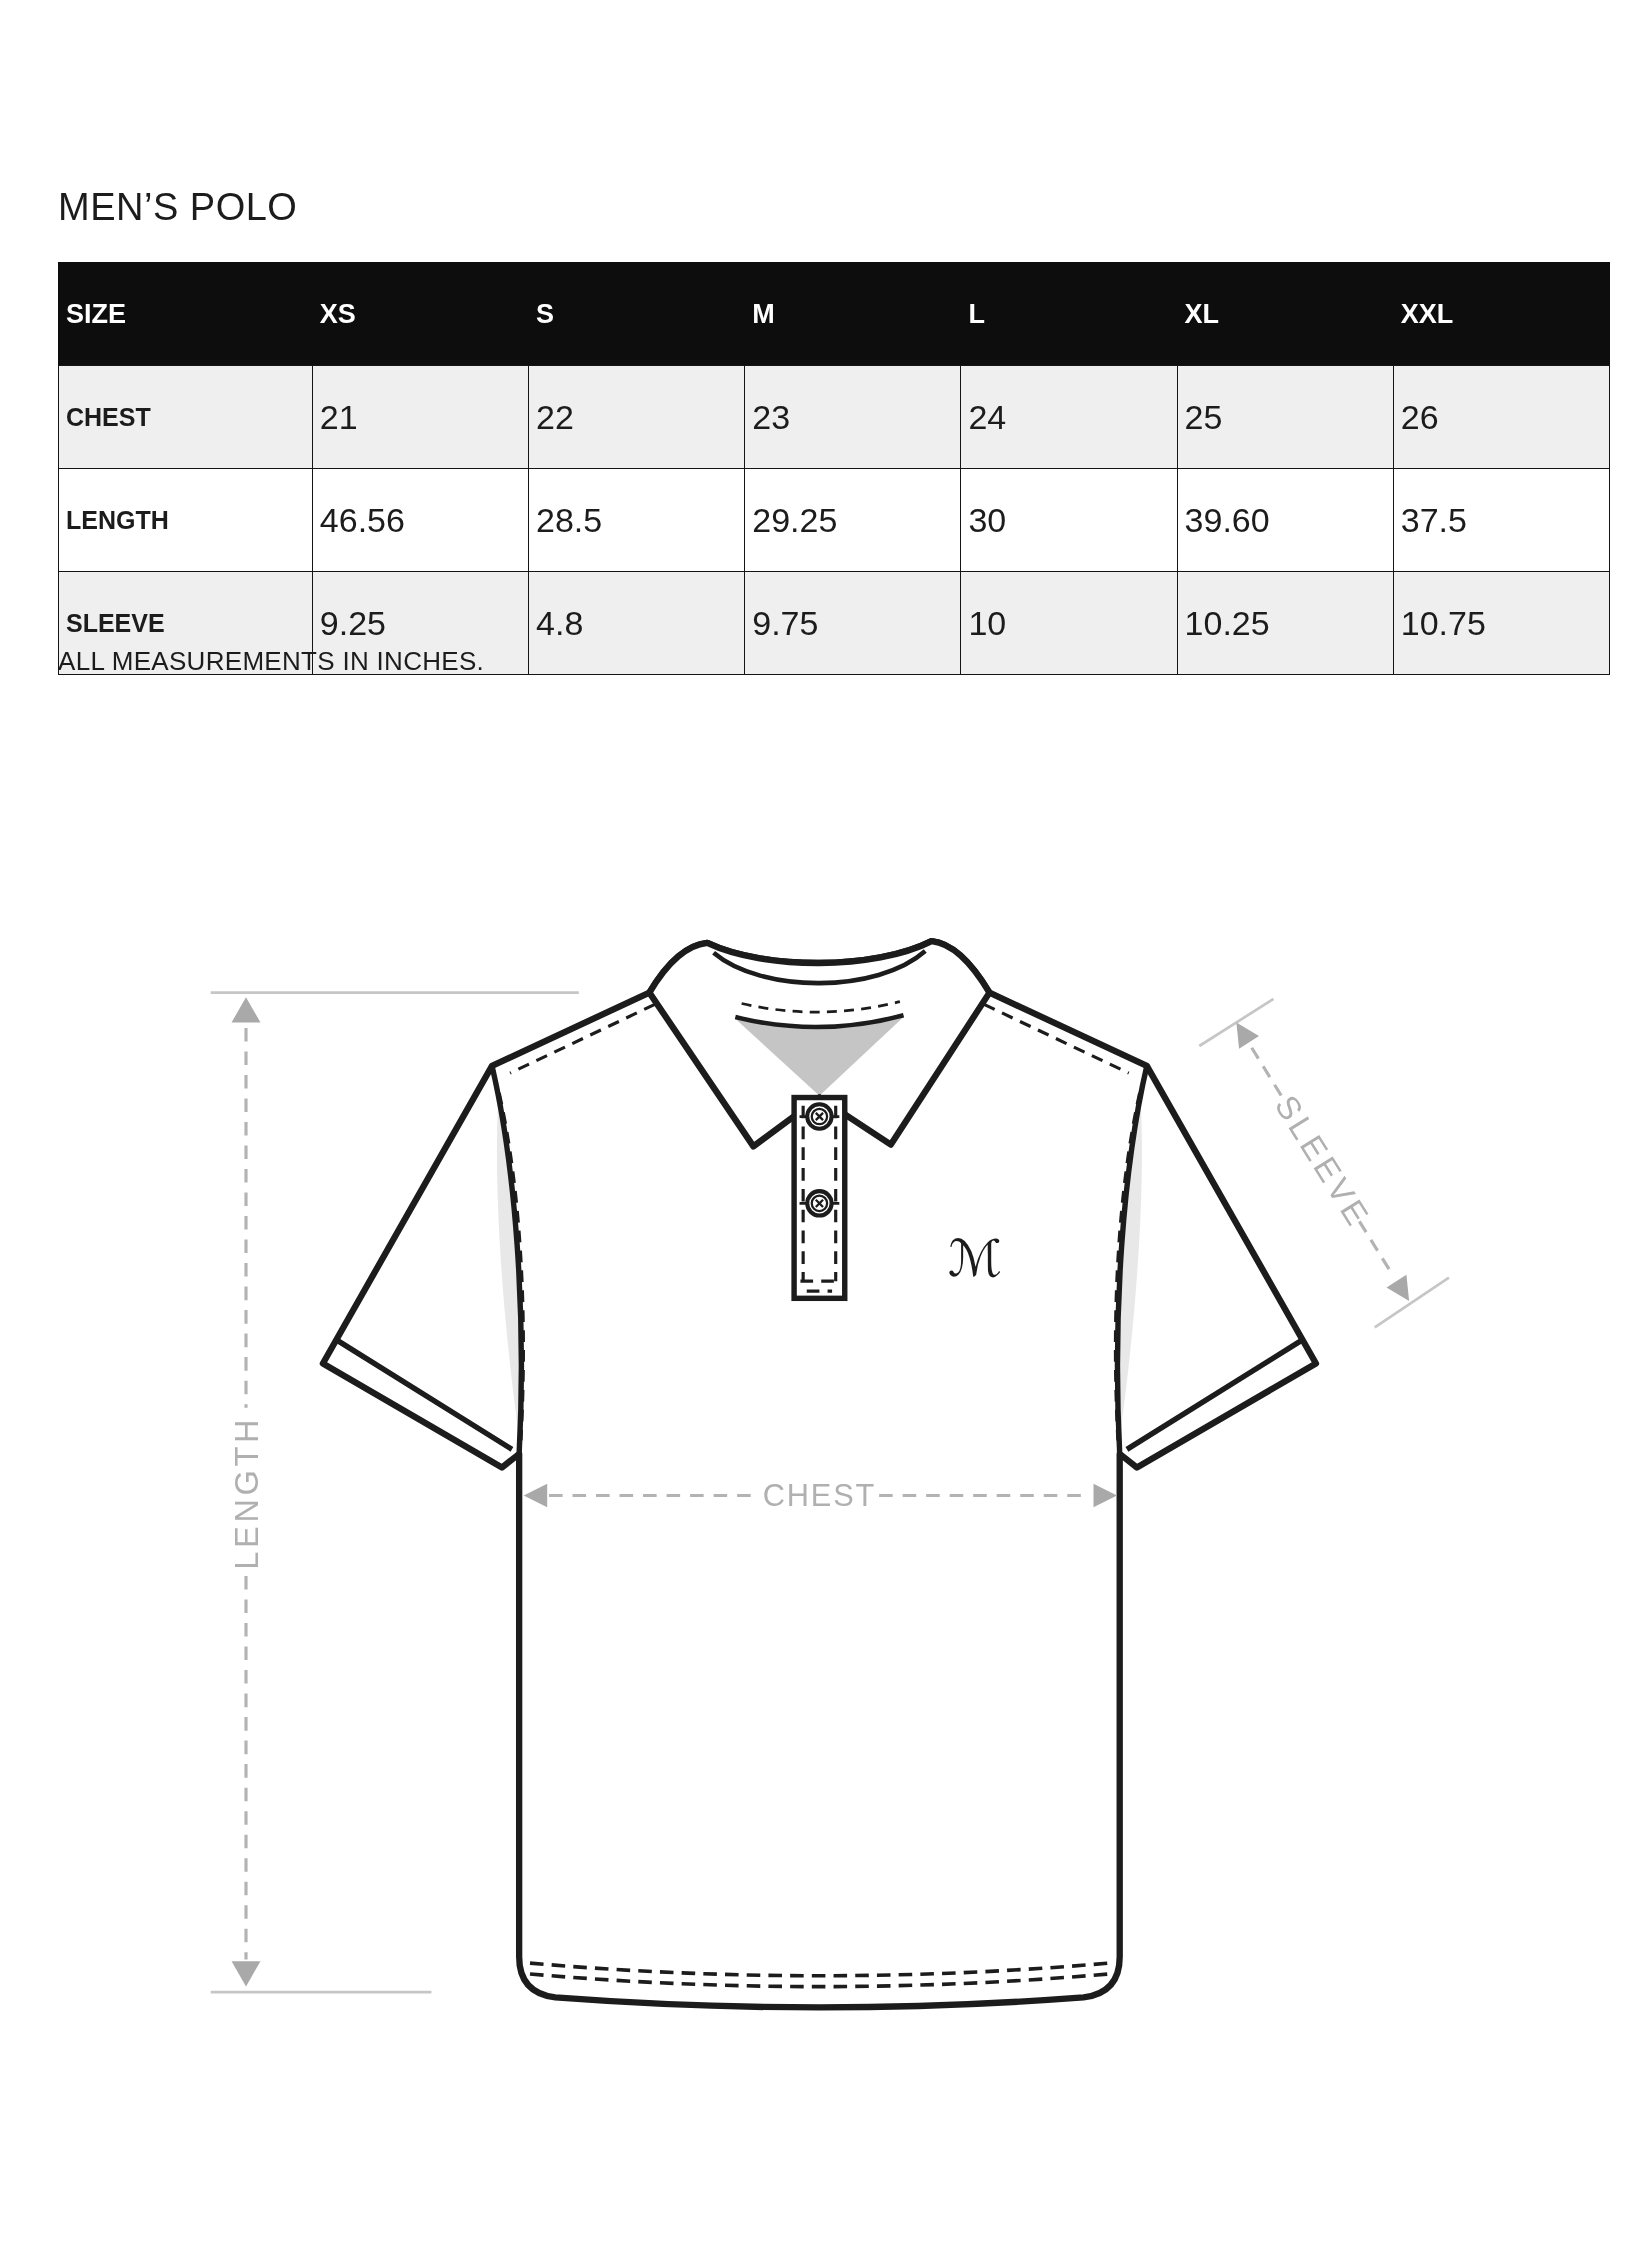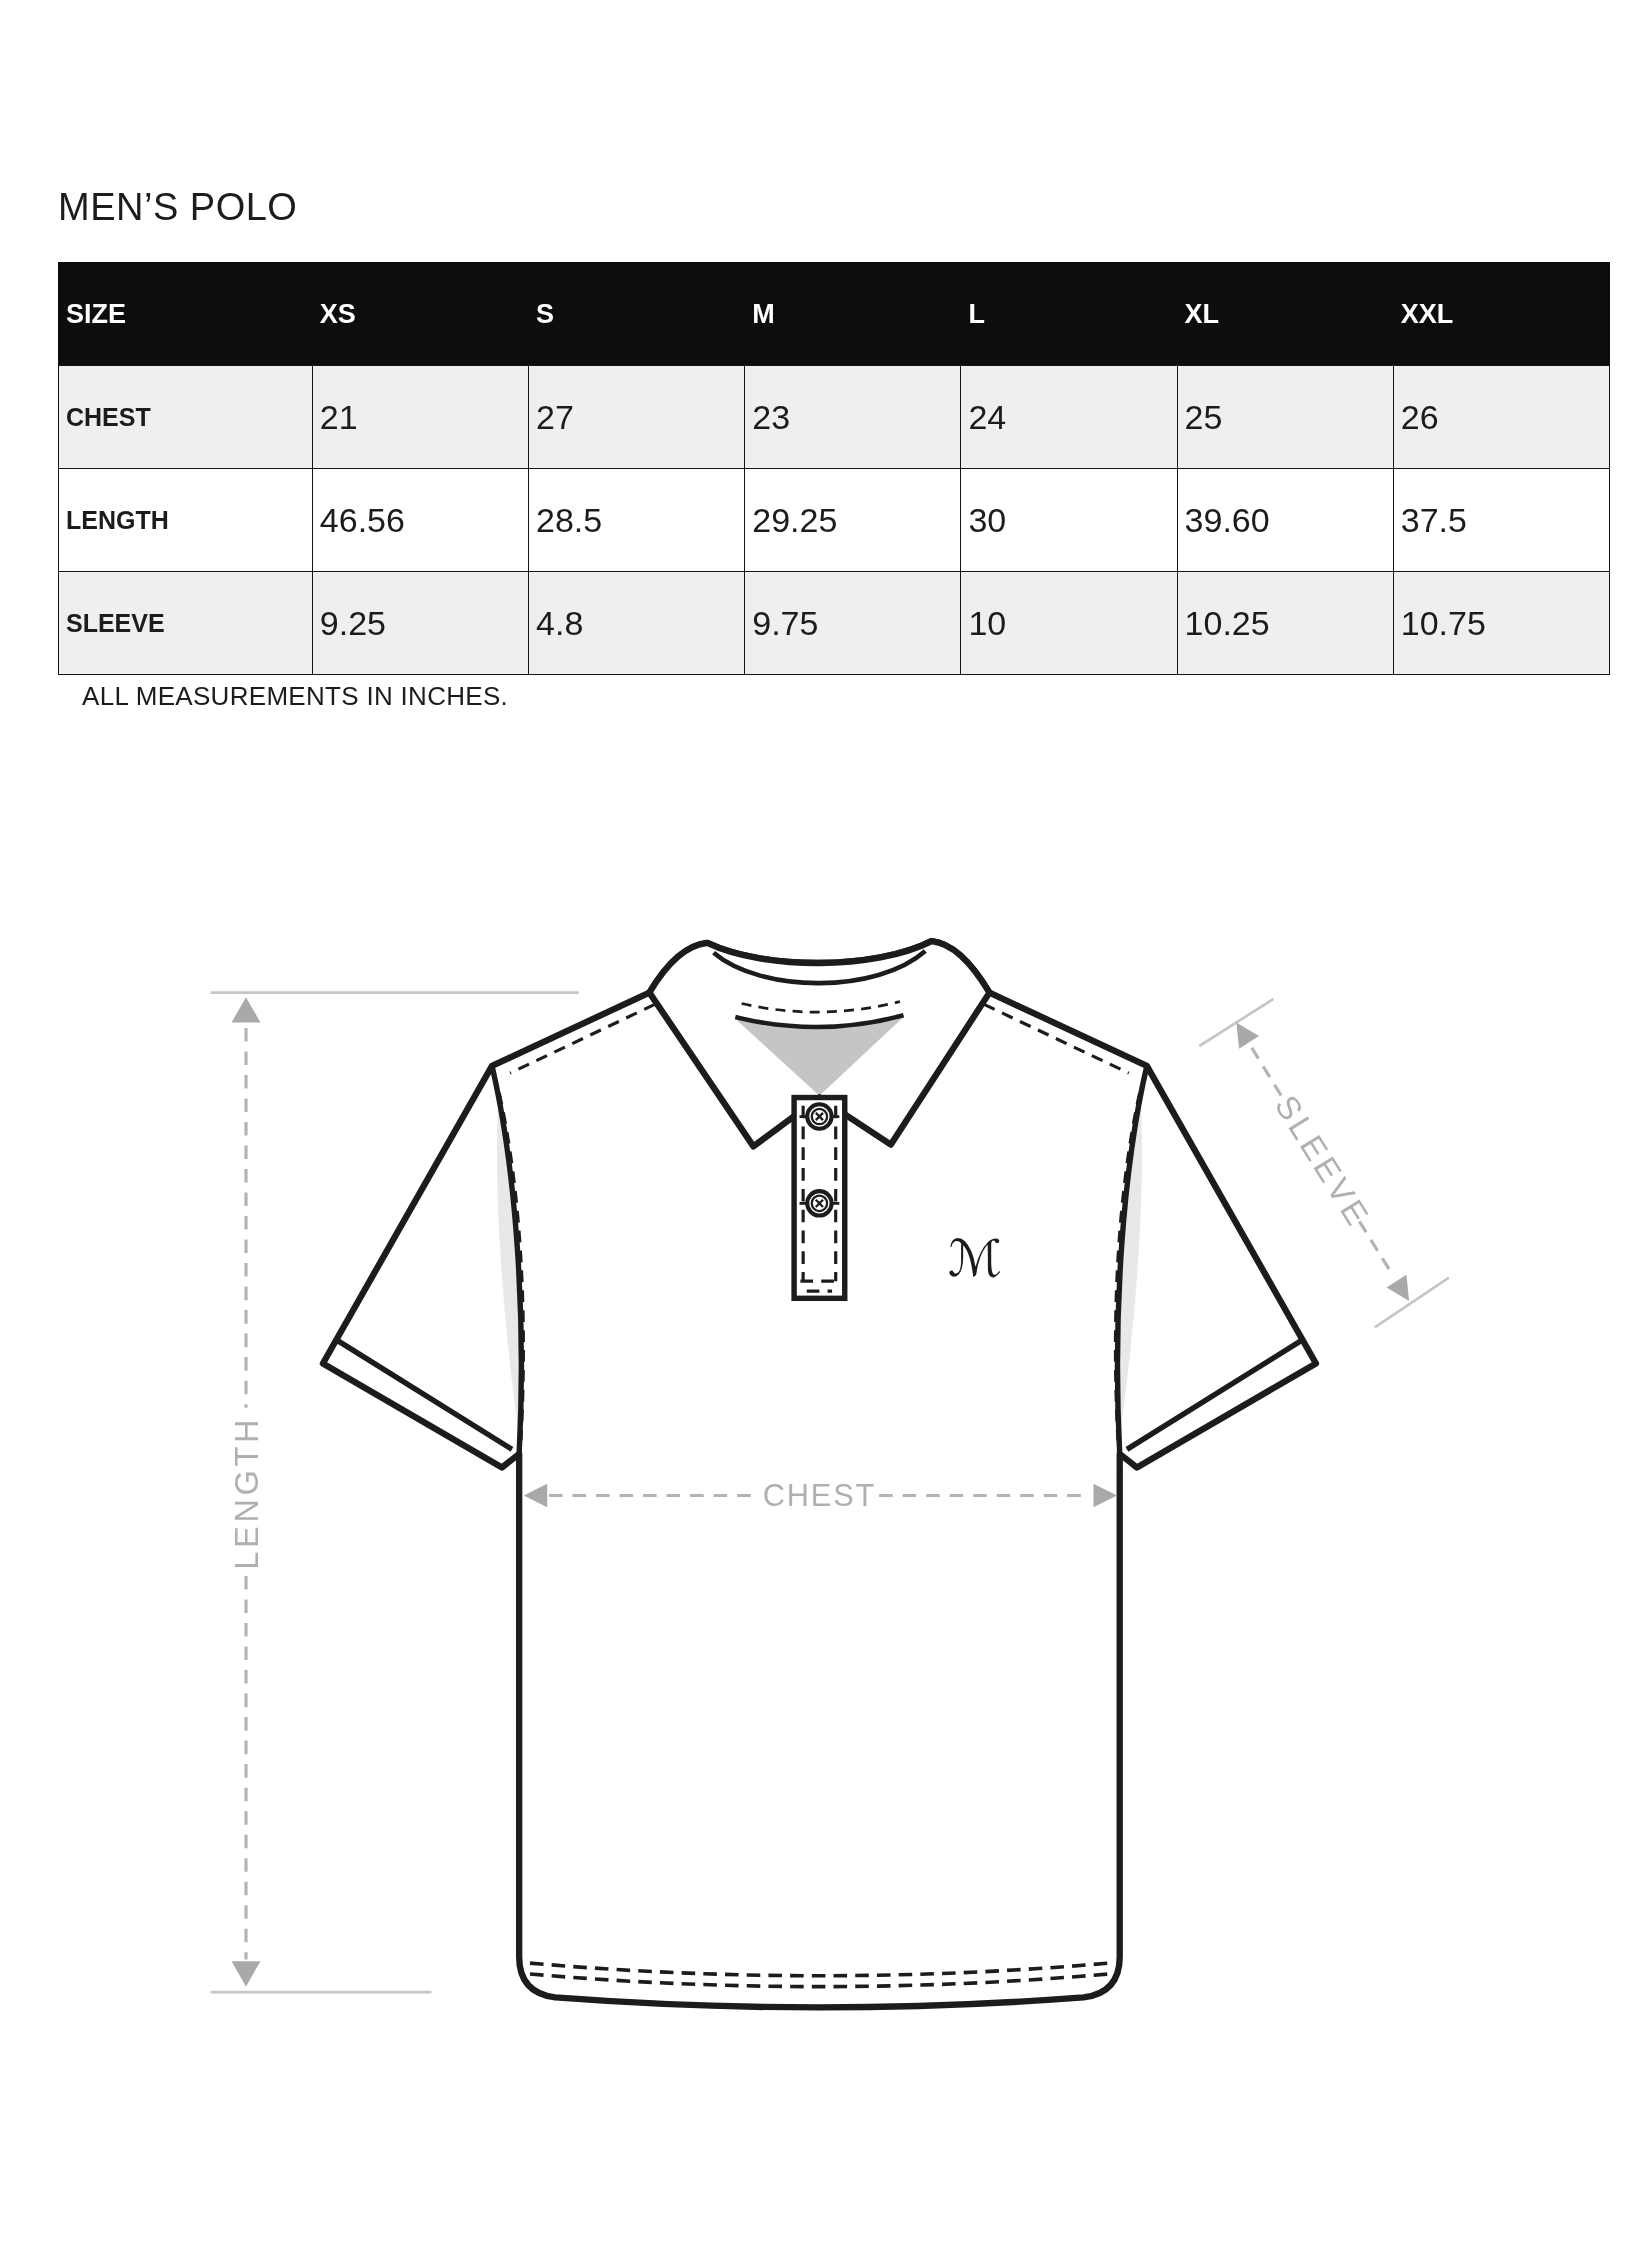--- a/index.html
+++ b/index.html
@@ -25,23 +25,22 @@
     background:var(--table-header-bg,#0d0d0d);
     color:var(--table-header-text,#ffffff);
     font-size:27px;font-weight:bold;border-color:var(--table-header-bg,#0d0d0d);
     border-bottom-color:var(--table-border,#141414);
   }
   table.size-table td{font-size:34px;color:var(--ink,#1c1c1c);}
   table.size-table td.row-label{font-weight:bold;font-size:25px;}
   table.size-table tr.shaded td{background:var(--row-shade,#efefef);}
   table.size-table tr.plain td{background:var(--row-white,#ffffff);}
   .measure-note{
-    position:absolute;left:58px;top:681px;font-size:26px;color:var(--ink,#1c1c1c);
+    position:absolute;left:58px;top:646px;font-size:26px;color:var(--ink,#1c1c1c);
     letter-spacing:0.3px;
-    margin-left:24px;
   }
   svg text.dim-label{
     font-family:"Liberation Sans", sans-serif;
     font-size:36px;letter-spacing:4px;fill:var(--dim-text,#b0b0b0);
   }
   svg text.logo{
     font-family:"DejaVu Sans", sans-serif;font-style:italic;
     font-size:56px;fill:var(--ink,#1c1c1c);
   }
 </style>
@@ -60,21 +59,21 @@
           <th>M</th>
           <th>L</th>
           <th>XL</th>
           <th>XXL</th>
         </tr>
     </thead>
     <tbody>
         <tr class="shaded">
           <td class="row-label">CHEST</td>
           <td>21</td>
-          <td>27</td>
+          <td>22</td>
           <td>23</td>
           <td>24</td>
           <td>25</td>
           <td>26</td>
         </tr>
         <tr class="plain">
           <td class="row-label">LENGTH</td>
           <td>46.56</td>
           <td>28.5</td>
           <td>29.25</td>

